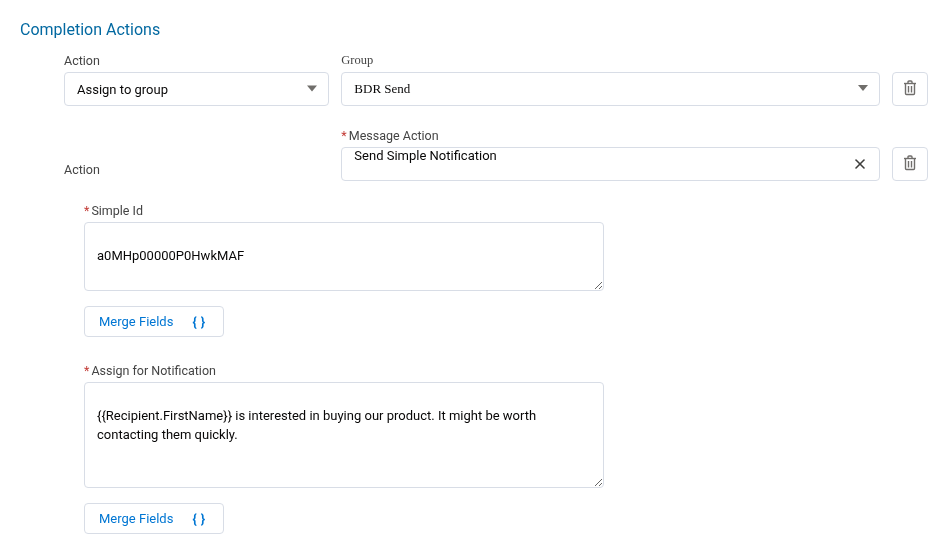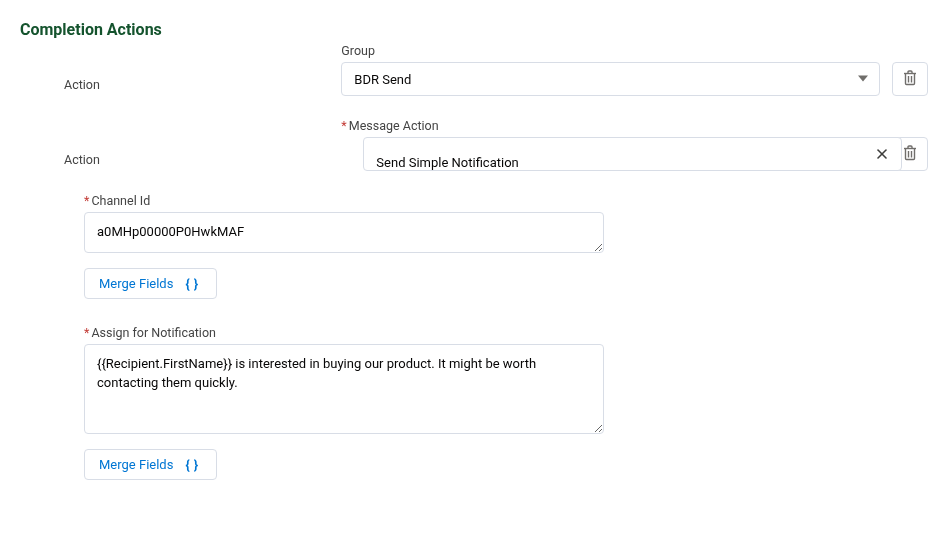--- a/index.html
+++ b/index.html
@@ -10,42 +10,43 @@
     body {
       font-family: -apple-system, BlinkMacSystemFont, "Segoe UI", Roboto, Helvetica, Arial, sans-serif;
       font-size: 13px;
       color: #3e3e3c;
       background: #fff;
       padding: 20px;
       width: 948px;
     }
     .section-title {
       font-size: 16px;
-      color: #14532d;
-      margin-bottom: 4px;
-      font-weight: 700;
+      color: #0369a1;
+      margin-bottom: 14px;
+      font-weight: 400;
     }
     .content {
       padding-left: 44px;
     }
     .row {
       display: flex;
       align-items: flex-end;
       gap: 12px;
       margin-bottom: 22px;
     }
     .field {
       display: flex;
       flex-direction: column;
     }
     .field-action {
       width: 266px;
     }
     .field-group {
       width: 540px;
+      font-family: Liberation Serif, serif;
     }
     .field-external {
       width: 540px;
     }
     .label {
       font-size: 12.5px;
       color: #444;
       margin-bottom: 4px;
       display: flex;
       align-items: baseline;
@@ -78,23 +79,22 @@
       pointer-events: none;
     }
     .combo-wrap {
       position: relative;
       width: 100%;
       height: 34px;
       border: 1px solid #d8dde6;
       border-radius: 4px;
       background: #fff;
       display: flex;
-      align-items: flex-end;
+      align-items: flex-start;
       padding: 0 34px 0 12px;
-      margin-left: 22px;
     }
     .combo-value {
       color: #080707;
       font-size: 13px;
     }
     .clear-x {
       position: absolute;
       right: 10px;
       top: 50%;
       transform: translateY(-50%);
@@ -124,38 +124,38 @@
     .subfields {
       padding-left: 20px;
     }
     .subfield-block {
       margin-bottom: 26px;
     }
     .textarea-input {
       width: 520px;
       border: 1px solid #d8dde6;
       border-radius: 4px;
-      padding: 10px 12px;
+      padding: 24px 12px;
       font-family: inherit;
       font-size: 13px;
       color: #080707;
       resize: both;
       line-height: 1.45;
     }
     .textarea-small {
       min-height: 36px;
     }
     .textarea-large {
       min-height: 90px;
     }
     .merge-btn {
       margin-top: 12px;
       display: inline-flex;
       align-items: center;
-      gap: 12px;
+      gap: 19px;
       padding: 7px 14px;
       border: 1px solid #d8dde6;
       border-radius: 4px;
       background: #fff;
       color: #0176d3;
       font-size: 13px;
       cursor: pointer;
       font-family: inherit;
     }
     .merge-btn .braces {
@@ -167,20 +167,28 @@
 <body>
 
 <h2 class="section-title">Completion Actions</h2>
 
 <div class="content">
 
   <div class="row">
     <div class="field field-action">
       <div class="label">
         <span>Action</span>
+      </div>
+      <div class="select-wrap">
+        <span class="select-value">Assign to group</span>
+        <span class="select-caret">
+          <svg width="12" height="10" viewBox="0 0 12 10">
+              <polygon points="1,2 11,2 6,8" fill="#706e6b"></polygon>
+            </svg>
+        </span>
       </div>
     </div>
     <div class="field field-group">
       <div class="label">
         <span>Group</span>
       </div>
       <div class="select-wrap">
         <span class="select-value">BDR Send</span>
         <span class="select-caret">
           <svg width="12" height="10" viewBox="0 0 12 10">
@@ -234,21 +242,21 @@
         </svg>
       </span>
     </button>
   </div>
 
   <div class="subfields">
 
     <div class="subfield-block">
       <div class="label">
         <span class="required">*</span>
-        <span>Channel Id</span>
+        <span>Simple Id</span>
       </div>
       <textarea class="textarea-input textarea-small" rows="1" style="">a0MHp00000P0HwkMAF</textarea>
       <br>
       <button class="merge-btn">
         <span>Merge Fields</span>
         <span class="braces">{}</span>
       </button>
     </div>
 
     <div class="subfield-block">

